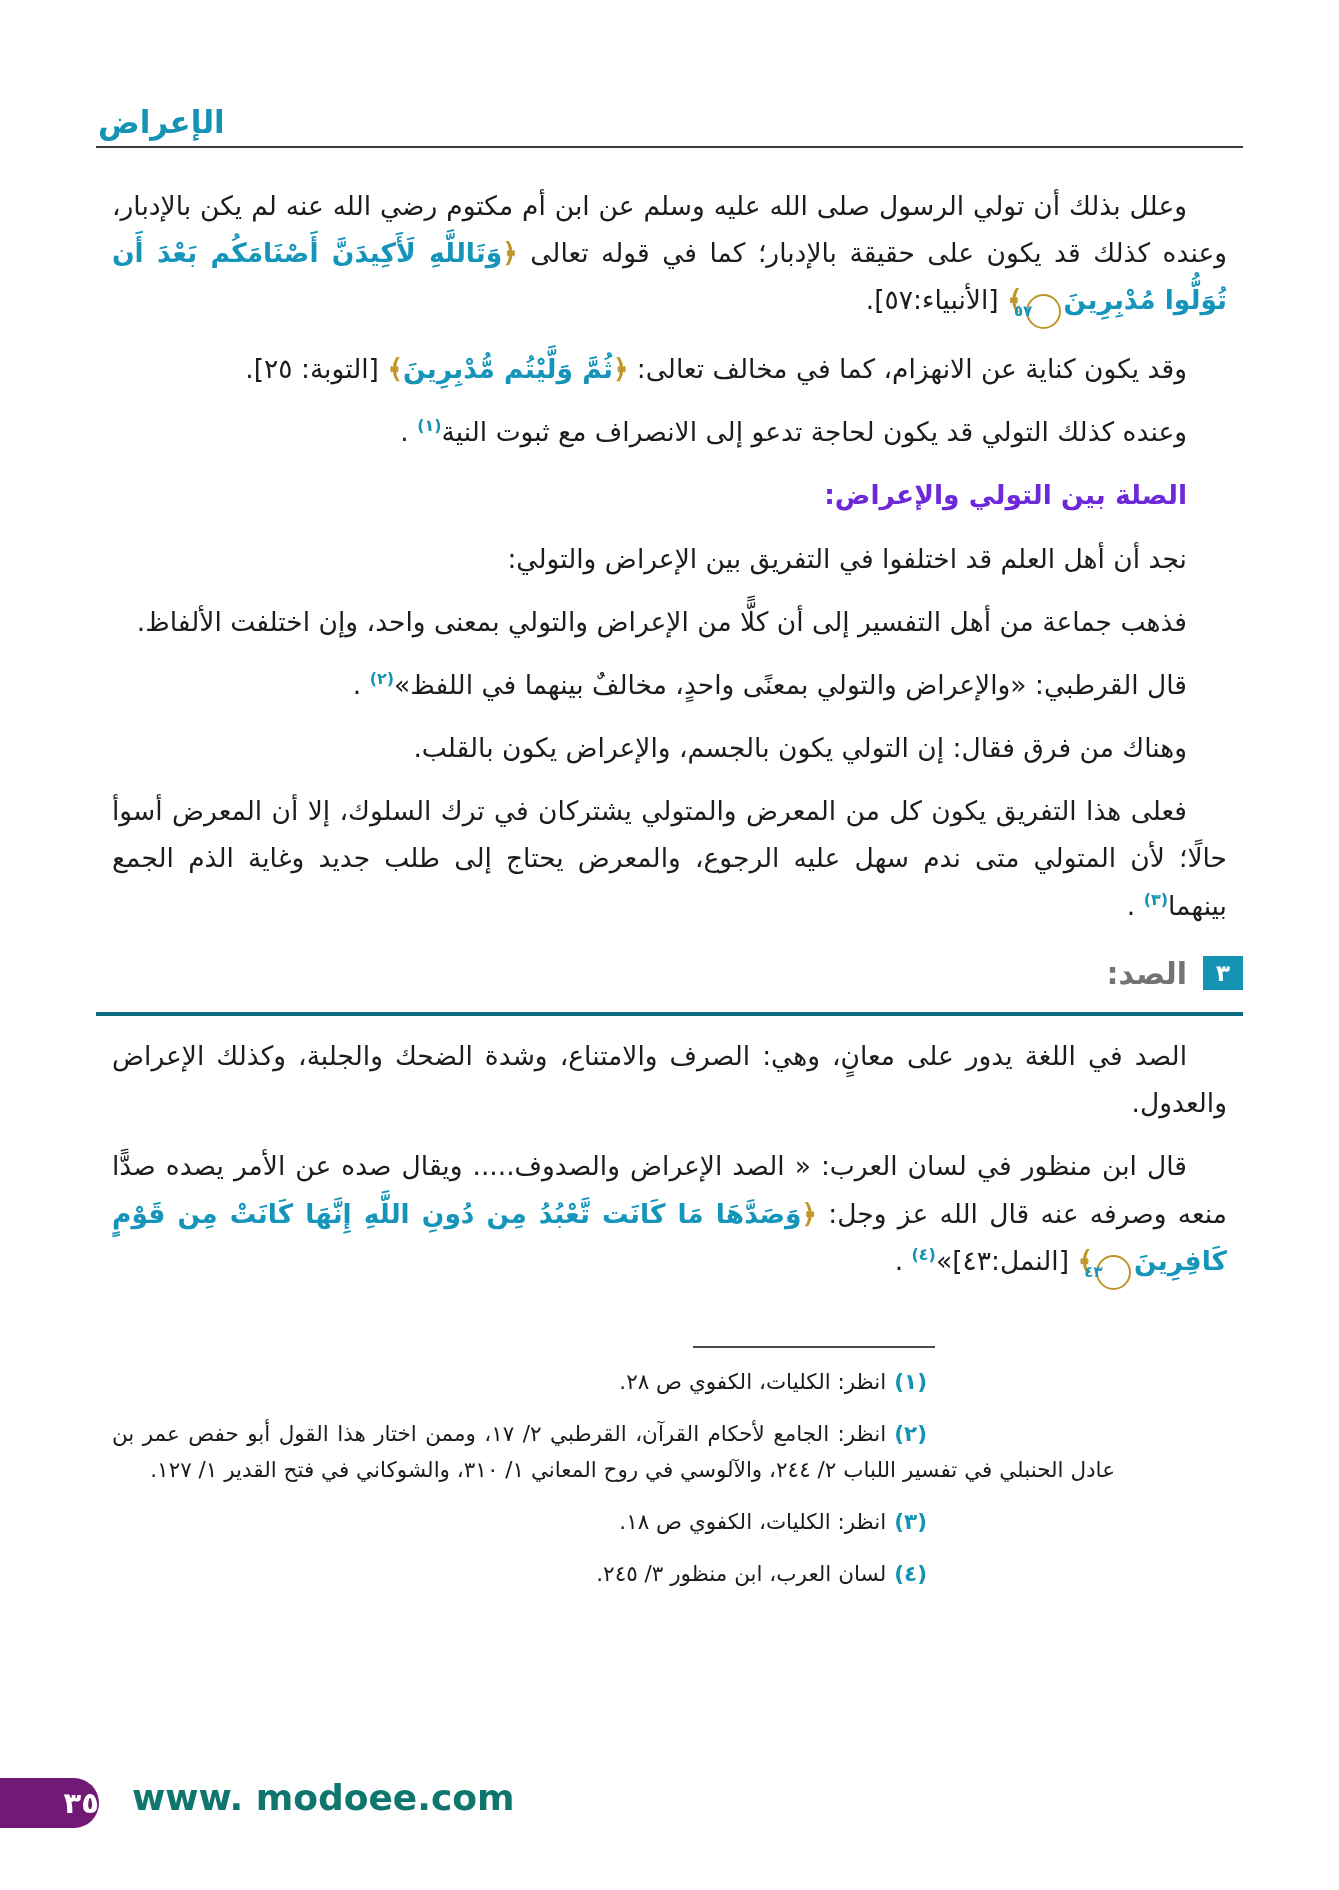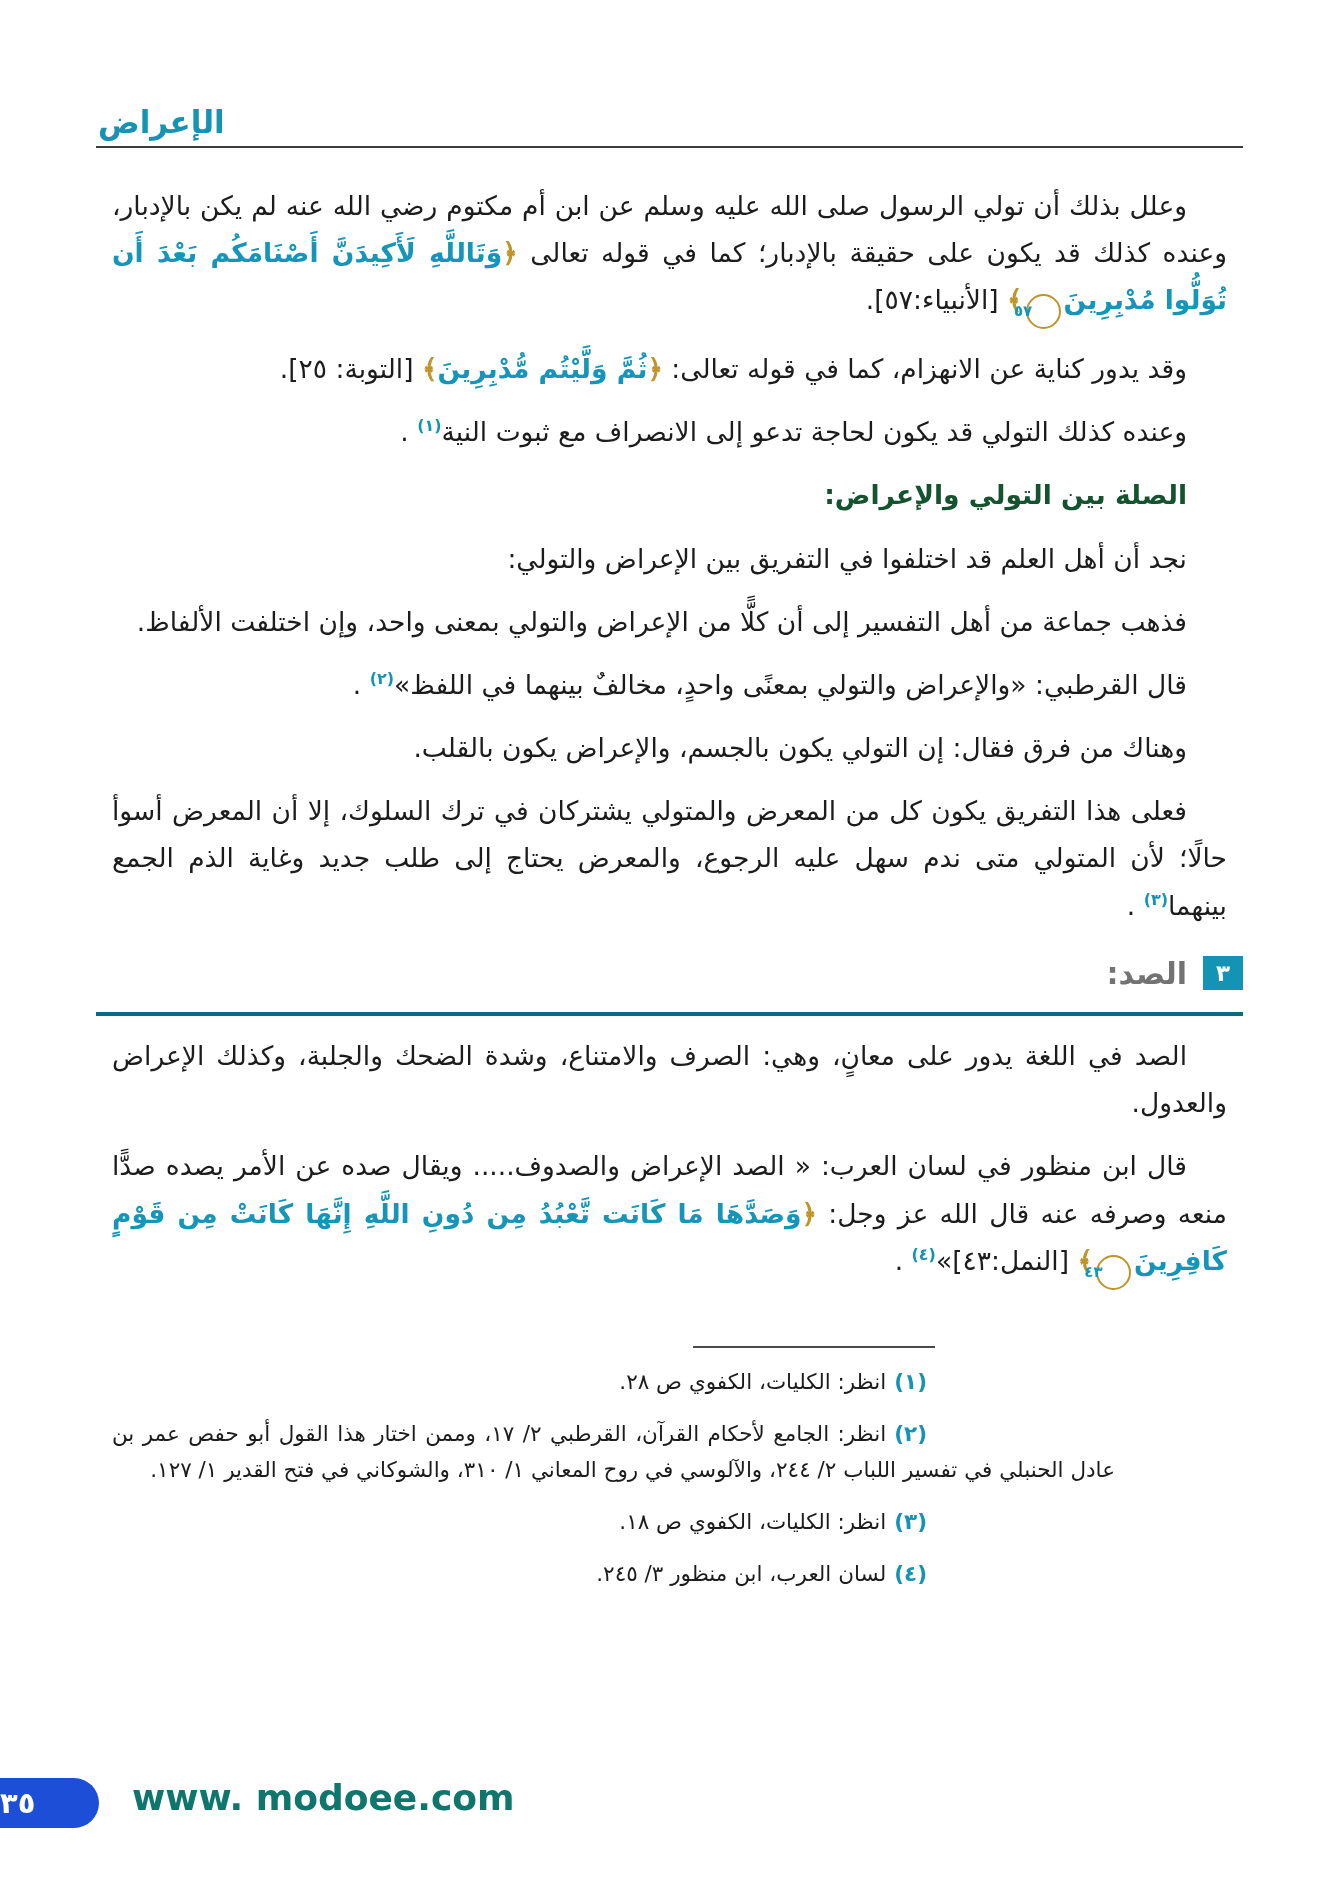--- a/index.html
+++ b/index.html
@@ -21,21 +21,21 @@
   .content p{margin:16px;}
   .indent{text-indent:40px;}
   .verse-text{color:#1695ba;font-weight:bold;}
   .bracket{color:#bf9428;font-weight:bold;}
   .ayah{
     display:inline-flex;align-items:center;justify-content:center;
     width:31px;height:31px;border:2px solid #bf9428;border-radius:50%;
     color:#1695ba;font-size:15px;font-weight:bold;vertical-align:-7px;margin:0 3px;
   }
   .fn-mark{color:#1593b4;font-size:16px;font-weight:bold;vertical-align:super;line-height:0;}
-  .teal-heading{color:#14532d;font-weight:bold;}
+  .teal-heading{color:#6d28d9;font-weight:bold;}
 
   
   .section-bar{
     display:flex;align-items:center;gap:16px;margin-top:18px;
     padding-bottom:12px;border-bottom:4px solid #0c6a83;
   }
   .section-num{
     flex:0 0 auto;width:40px;height:34px;background:#1593b4;color:#ffffff;
     display:flex;align-items:center;justify-content:center;
     font-size:23px;font-weight:bold;
@@ -45,43 +45,43 @@
 
   
   .footnotes{margin-top:56px;margin-right:112px;font-size:21.5px;line-height:1.68;}
   .fn-sep{width:242px;height:2px;background:#4a4a4a;margin:0 196px 16px 0;}
   .footnote{text-indent:188px;text-align:justify;margin:0;}
   .fn-num{color:#1593b4;font-weight:bold;margin-left:8px;}
 
   
   .page-tab{
     position:absolute;left:0;bottom:62px;width:99px;height:50px;
-    background:#1d4ed8;border-radius:0 26px 26px 0;color:#ffffff;
-    display:flex;align-items:center;justify-content:flex-end;
+    background:#701a75;border-radius:0 26px 26px 0;color:#ffffff;
+    display:flex;align-items:center;justify-content:flex-start;
     font-size:29px;font-weight:bold;
   }
   .site-link{
     position:absolute;left:132px;bottom:72px;color:#0f766e;
     font-size:36px;font-weight:bold;direction:ltr;
   }
 </style>
 </head>
 <body>
 
 <div class="page">
 
   <header class="page-header">
     <span class="running-head">الإعراض</span>
   </header>
 
   <main class="content">
 
     <p class="indent"><span>وعلل بذلك أن تولي الرسول صلى الله عليه وسلم عن ابن أم مكتوم رضي الله عنه لم يكن بالإدبار، وعنده كذلك قد يكون على حقيقة بالإدبار؛ كما في قوله تعالى </span><span class="bracket">﴿</span><span class="verse-text">وَتَاللَّهِ لَأَكِيدَنَّ أَصْنَامَكُم بَعْدَ أَن تُوَلُّوا مُدْبِرِينَ</span><span class="ayah">٥٧</span><span class="bracket">﴾</span><span> [الأنبياء:٥٧].</span></p>
 
-    <p class="indent"><span>وقد يدور كناية عن الانهزام، كما في قوله تعالى: </span><span class="bracket">﴿</span><span class="verse-text">ثُمَّ وَلَّيْتُم مُّدْبِرِينَ</span><span class="bracket">﴾</span><span> [التوبة: ٢٥].</span></p>
+    <p class="indent"><span>وقد يكون كناية عن الانهزام، كما في مخالف تعالى: </span><span class="bracket">﴿</span><span class="verse-text">ثُمَّ وَلَّيْتُم مُّدْبِرِينَ</span><span class="bracket">﴾</span><span> [التوبة: ٢٥].</span></p>
 
     <p class="indent"><span>وعنده كذلك التولي قد يكون لحاجة تدعو إلى الانصراف مع ثبوت النية</span><span class="fn-mark">(١)</span><span> .</span></p>
 
     <p class="teal-heading indent">الصلة بين التولي والإعراض:</p>
 
     <p class="indent">نجد أن أهل العلم قد اختلفوا في التفريق بين الإعراض والتولي:</p>
 
     <p class="indent">فذهب جماعة من أهل التفسير إلى أن كلًّا من الإعراض والتولي بمعنى واحد، وإن اختلفت الألفاظ.</p>
 
     <p class="indent"><span>قال القرطبي: «والإعراض والتولي بمعنًى واحدٍ، مخالفٌ بينهما في اللفظ»</span><span class="fn-mark">(٢)</span><span> .</span></p>

